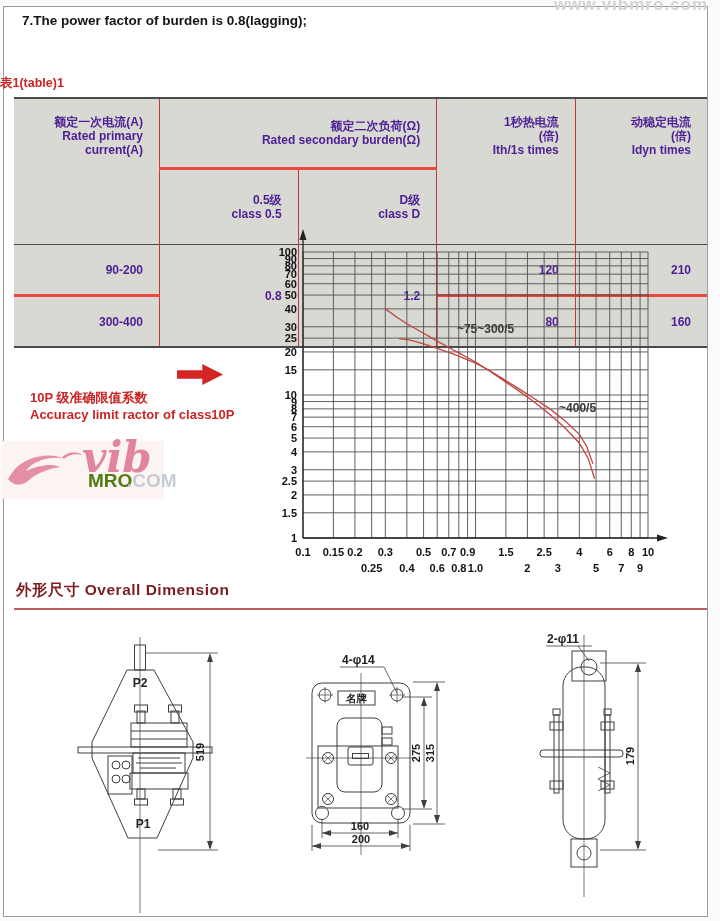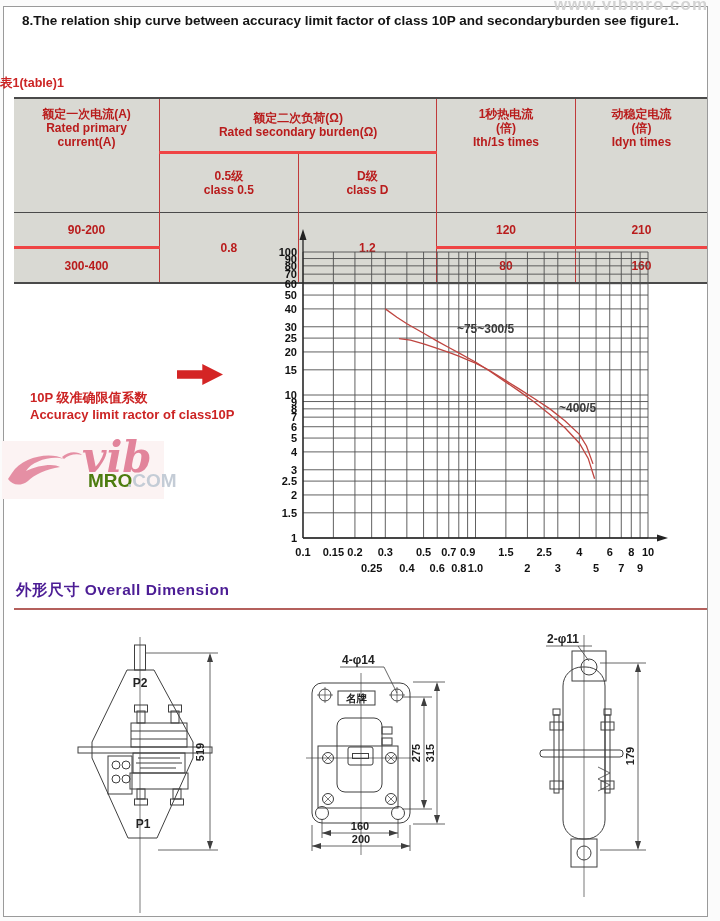--- a/index.html
+++ b/index.html
@@ -11,54 +11,54 @@
   .page-border{position:absolute;left:3px;top:6px;width:703px;height:909px;
     border:1px solid #9a9a9a;background:#fff;}
   .site-watermark{position:absolute;top:-5px;left:0;width:708px;text-align:right;
     font-size:17px;color:#d3d3d3;letter-spacing:1px;}
   .notes{position:absolute;left:22px;top:10px;width:670px;font-size:13.5px;line-height:22.5px;color:#151515;}
   .table-caption{position:absolute;top:75px;left:0;width:707px;text-align:left;
     font-size:12.5px;color:#cc2424;}
   table.spec{position:absolute;left:14px;top:97px;width:693px;border-collapse:collapse;
     background:#d9d9d3;table-layout:fixed;
     border-top:2px solid #4a4a4a;border-bottom:2px solid #4a4a4a;font-size:12px;}
-  table.spec td{text-align:center;padding:8px;font-weight:bold;color:#b91c1c;}
+  table.spec td{text-align:right;padding:16px;font-weight:bold;color:#4c1d95;}
   .c-sep{border-right:1px solid #c03a3a;}
   .b-bot{border-bottom:3px solid #ef4444;}
   .b-top{border-top:1px solid #4a4a4a;}
   tr.h1 td{height:36px;}
   tr.h2 td{height:42px;vertical-align:middle;}
   tr.d td{height:17px;}
   td.vtop{vertical-align:top;padding-top:6px;}
   .hline{line-height:14px;}
   .chart-wrap{position:absolute;left:260px;top:225px;width:440px;height:360px;}
   svg{font-family:"Liberation Sans",sans-serif;font-weight:bold;}
   .red-arrow{position:absolute;left:177px;top:364px;width:46px;height:21px;background:#d42525;
     clip-path:polygon(0 30%,55% 30%,55% 0,100% 50%,55% 100%,55% 70%,0 70%);}
   .annotation{position:absolute;left:30px;top:390px;width:236px;text-align:left;
     color:#cc2424;font-size:13px;line-height:16.5px;}
   .logo{position:absolute;left:2px;top:441px;width:162px;height:58px;background:#fcf3f3;}
   .logo-vib{position:absolute;left:80px;top:-8px;font-family:"DejaVu Serif",serif;
     font-style:italic;font-size:42px;color:#e2849b;}
   .logo-mro{position:absolute;left:86px;top:29px;font-size:19px;color:#4d7c0f;}
   .logo-com{position:absolute;left:125px;top:29px;font-size:19px;color:#c4ccd6;}
-  .section-title{position:absolute;left:16px;top:580px;font-size:15.5px;color:#4c1d95;letter-spacing:.5px;text-align:right;}
+  .section-title{position:absolute;left:16px;top:580px;font-size:15.5px;color:#7f1d1d;letter-spacing:.5px;text-align:right;}
   .red-rule{position:absolute;left:14px;top:608px;width:693px;height:0;border:none;
     border-top:2px solid #b4605c;margin:0;}
   .drawings{position:absolute;left:0;top:615px;}
 </style>
 </head>
 <body>
 
 <div class="page-border"></div>
 
 <div class="site-watermark">www.vibmro.com</div>
 
 <div class="notes">
-  <div class="note">8.The relation ship curve between accuracy limit  factor  of class 10P and secondaryburden see figure1.</div>
+  <div class="note">7.The power factor of burden is 0.8(lagging);</div>
 </div>
 
 <div class="table-caption">表1(table)1</div>
 
 <table class="spec">
   <colgroup>
     <col style="width:21%">
       <col style="width:20%">
       <col style="width:20%">
       <col style="width:20%">

